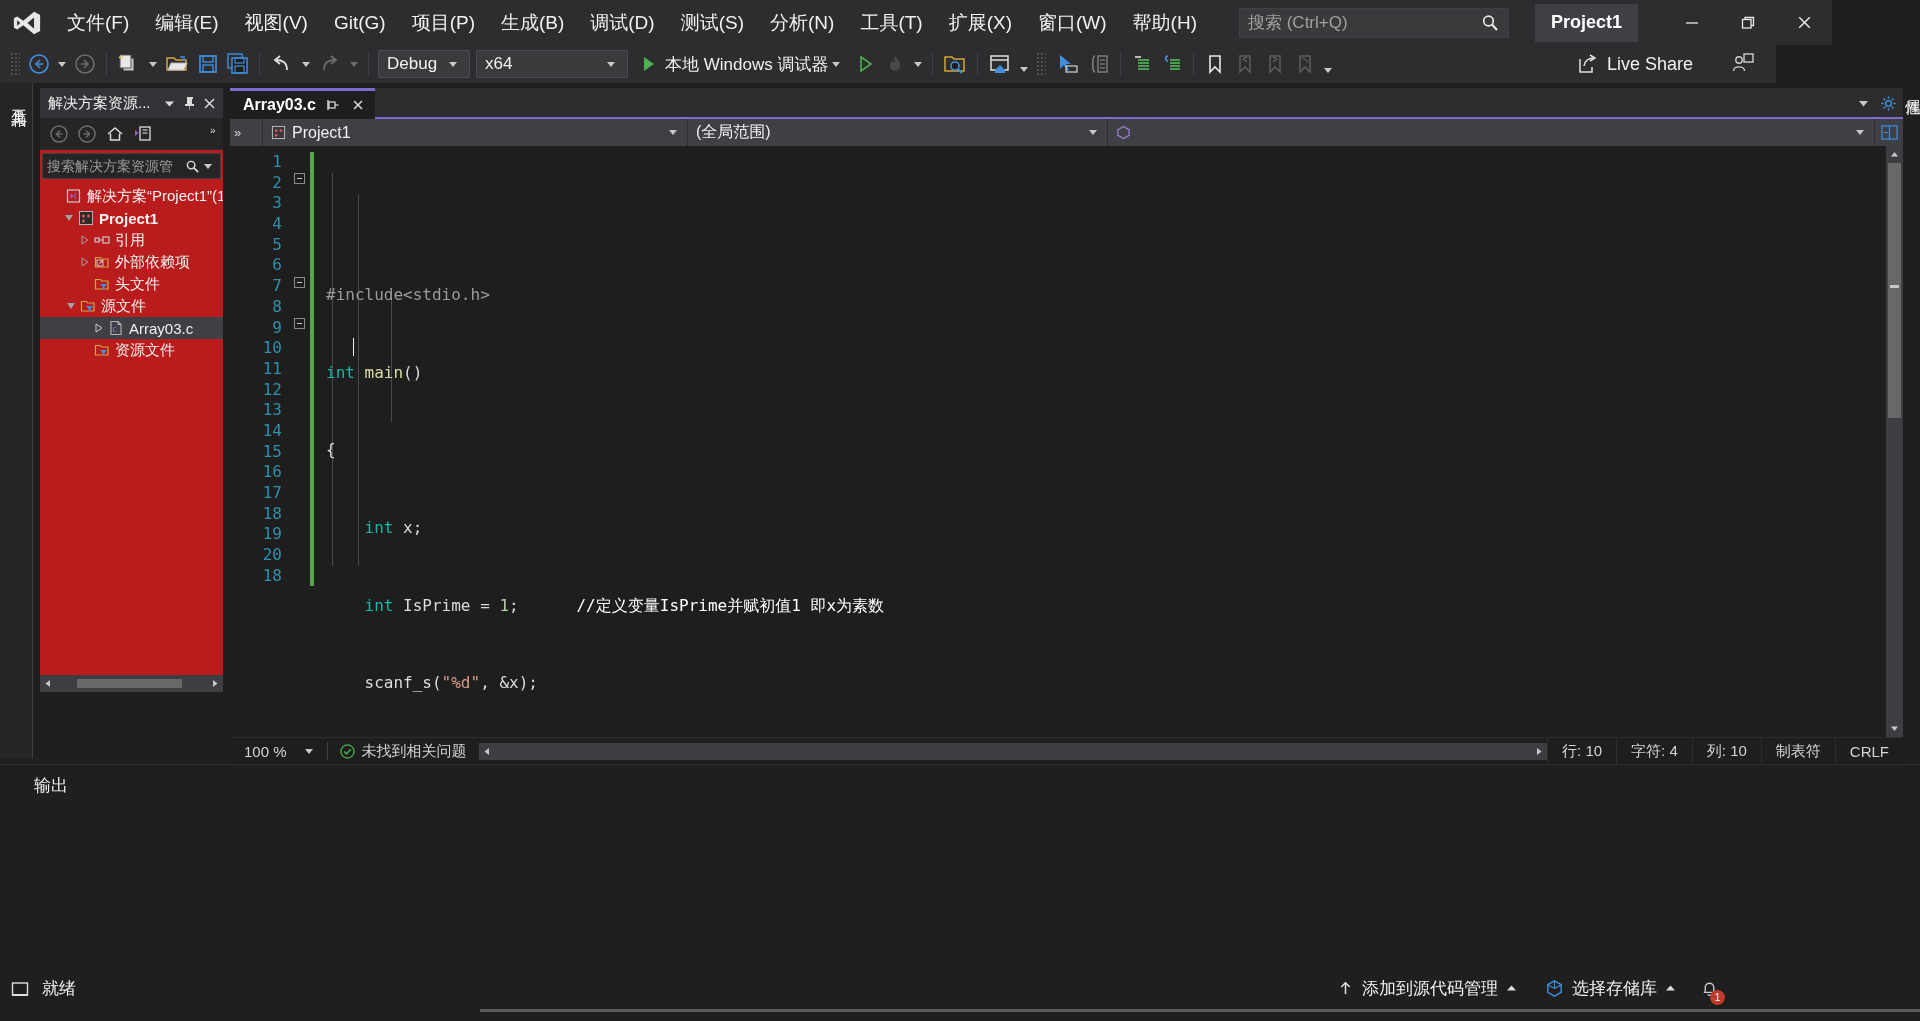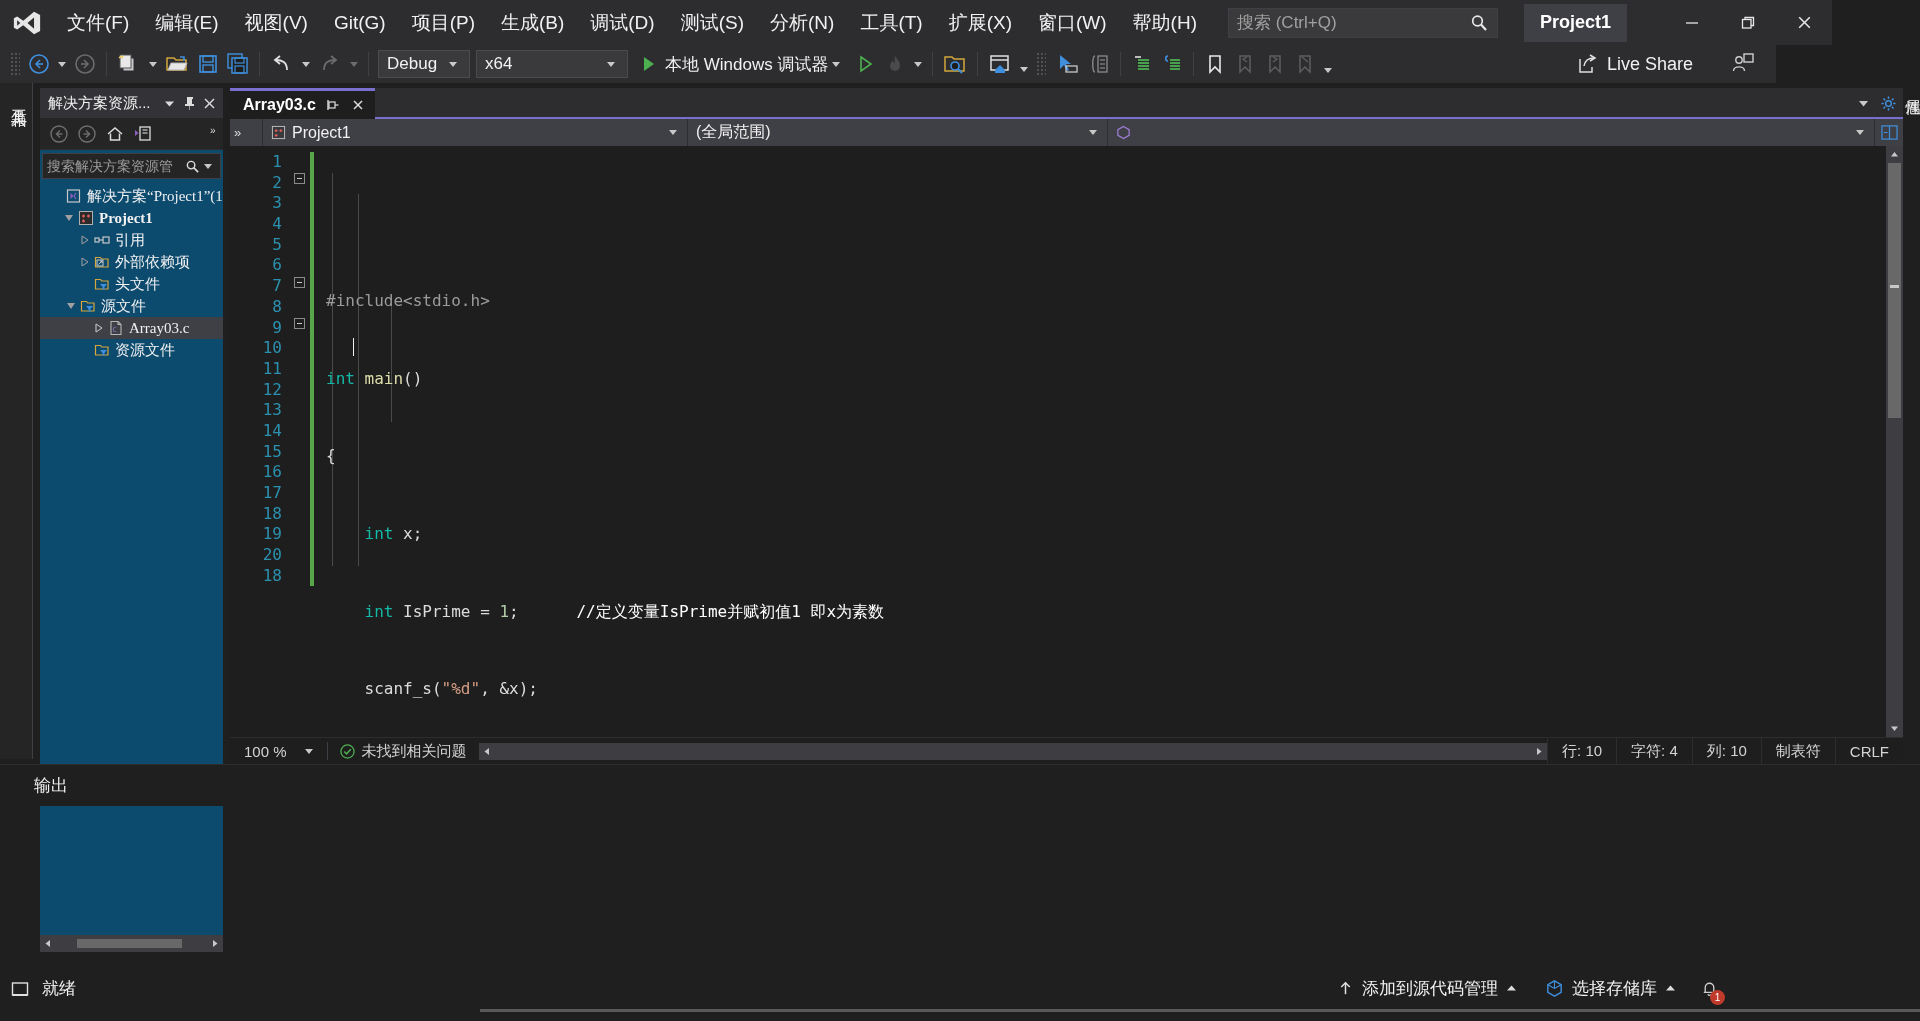--- a/index.html
+++ b/index.html
@@ -17,21 +17,21 @@
     position: absolute; left: 0; top: 0; width: 1832px; height: 45px;
     background: #2d2d30; display: flex; align-items: center;
   }
   .vs-logo { width: 54px; height: 45px; display: flex; align-items: center; justify-content: center; }
   .menu { display: flex; align-items: center; height: 45px; }
   .menu-item {
     padding: 0 13px; height: 45px; line-height: 45px;
     font-size: 19px; color: #f1f1f1; cursor: default; white-space: nowrap;
   }
   .search-box {
-    margin-left: 18px; width: 270px; height: 30px; background: #3a3a3c;
+    margin-left: 29px; width: 270px; height: 30px; background: #3a3a3c;
     border: 1px solid #3f3f46; display: flex; align-items: center;
     padding: 0 8px; position: relative;
   }
   .search-box input {
     flex: 1; background: transparent; border: 0; outline: none;
     color: #c8c8c8; font-size: 17px; font-family: "Liberation Sans", sans-serif;
   }
   .search-box input::placeholder { color: #a0a0a0; }
   .search-ico { width: 20px; height: 20px; }
   .proj-chip {
@@ -74,22 +74,22 @@
     writing-mode: vertical-rl; font-size: 16px; color: #f1f1f1;
     margin: 14px 0 0 8px; letter-spacing: 1px;
   }
   .vtabs-right {
     position: absolute; left: 1903px; top: 88px; width: 17px; height: 160px;
   }
   .vtabs-right .vtext { writing-mode: vertical-rl; font-size: 15px; color: #f1f1f1; }
 
   
   .solexp {
-    position: absolute; left: 40px; top: 88px; width: 183px; height: 864px;
-    background: #0c4a6e; display: flex; flex-direction: column;
+    position: absolute; left: 40px; top: 88px; width: 183px; height: 604px;
+    background: #b91c1c; display: flex; flex-direction: column;
   }
   .se-header {
     height: 30px; background: #333337; display: flex; align-items: center;
     padding: 0 4px 0 8px; font-size: 15px; color: #f1f1f1;
   }
   .se-header .title { flex: 1; white-space: nowrap; overflow: hidden; }
   .se-hicon { width: 20px; height: 22px; display: flex; align-items: center; justify-content: center; }
   .se-toolbar { height: 32px; background: #252526; display: flex; align-items: center;
                 padding-left: 6px; gap: 2px; border-bottom: 1px solid #2d2d30; }
   .se-tb { width: 26px; height: 26px; display: flex; align-items: center; justify-content: center; }
@@ -100,21 +100,21 @@
   .se-search input {
     flex: 1; background: transparent; border: 0; outline: none; color: #c4c4c4;
     font-size: 14px; font-family: "Liberation Sans", sans-serif; min-width: 0;
   }
   .se-search input::placeholder { color: #9c9c9c; }
   .se-tree { flex: 1; overflow: hidden; padding-top: 3px; font-size: 15px; }
   .tn { display: flex; align-items: center; height: 22px; white-space: nowrap; }
   .tn.selected { background: #3f3f46; }
   .tn .exp { width: 14px; height: 22px; display: flex; align-items: center; justify-content: center; flex: 0 0 14px; }
   .tn .ico { width: 20px; height: 22px; display: flex; align-items: center; justify-content: center; flex: 0 0 20px; }
-  .tn .lbl { padding-left: 3px; overflow: hidden; font-family: Liberation Serif, serif; }
+  .tn .lbl { padding-left: 3px; overflow: hidden; }
   .tn .lbl.bold { font-weight: bold; }
   .se-scroll {
     height: 17px; background: #3e3e42; display: flex; align-items: center; justify-content: space-between;
   }
   .se-scroll .thumb { height: 9px; background: #686868; margin-left: 20px; width: 105px; }
   .se-arrow { width: 17px; height: 17px; display: flex; align-items: center; justify-content: center; }
 
   
   .editor-host {
     position: absolute; left: 230px; top: 88px; width: 1673px; height: 676px;
@@ -145,21 +145,21 @@
     height: 20.7px; line-height: 20.7px; font-family: "DejaVu Sans Mono", monospace;
     font-size: 16px; color: #2b91af; padding-right: 8px;
   }
   .foldcol { width: 28px; background: #1e1e1e; padding-top: 6px; position: relative; }
   .changebar { position: absolute; left: 20px; top: 6px; width: 4px; background: #57a64a; }
   .foldmark { position: absolute; left: 4px; width: 11px; height: 11px;
               border: 1px solid #8a8a8a; background: #1e1e1e; }
   .foldmark::before { content: ""; position: absolute; left: 2px; top: 4px; width: 5px; height: 1px; background: #c8c8c8; }
   .guideline { position: absolute; width: 1px; background: #4a4a4a; }
   .codetext {
-    flex: 1; padding-top: 12px; font-family: "DejaVu Sans Mono", monospace;
+    flex: 1; padding-top: 6px; font-family: "DejaVu Sans Mono", monospace;
     font-size: 16px; position: relative; white-space: pre;
   }
   .cline { height: 20.7px; line-height: 20.7px; color: #dcdcdc; position: relative; padding-left: 8px; }
   .kw { color: #14b8a6; }
   .pp { color: #9b9b9b; }
   .str { color: #d69d85; }
   .cmt { color: #ffffff; }
   .fn { color: #dcdcaa; }
   .num { color: #b5cea8; }
   .pun { color: #dcdcdc; }

